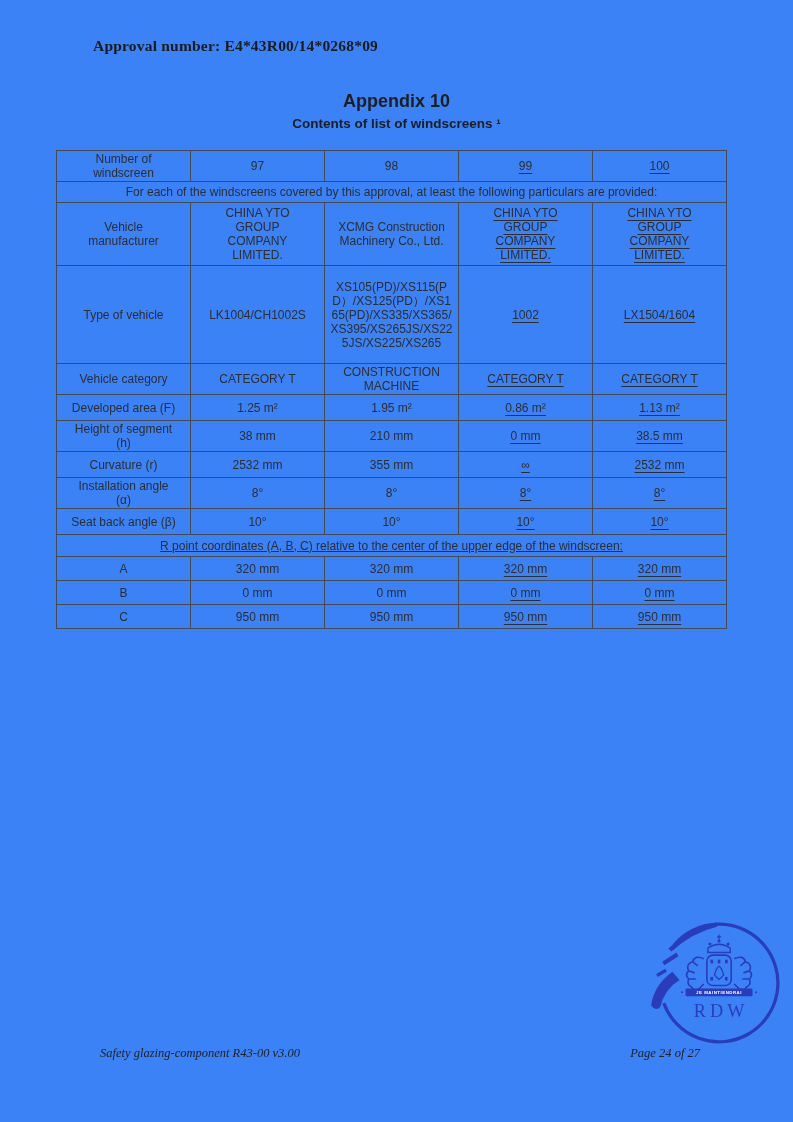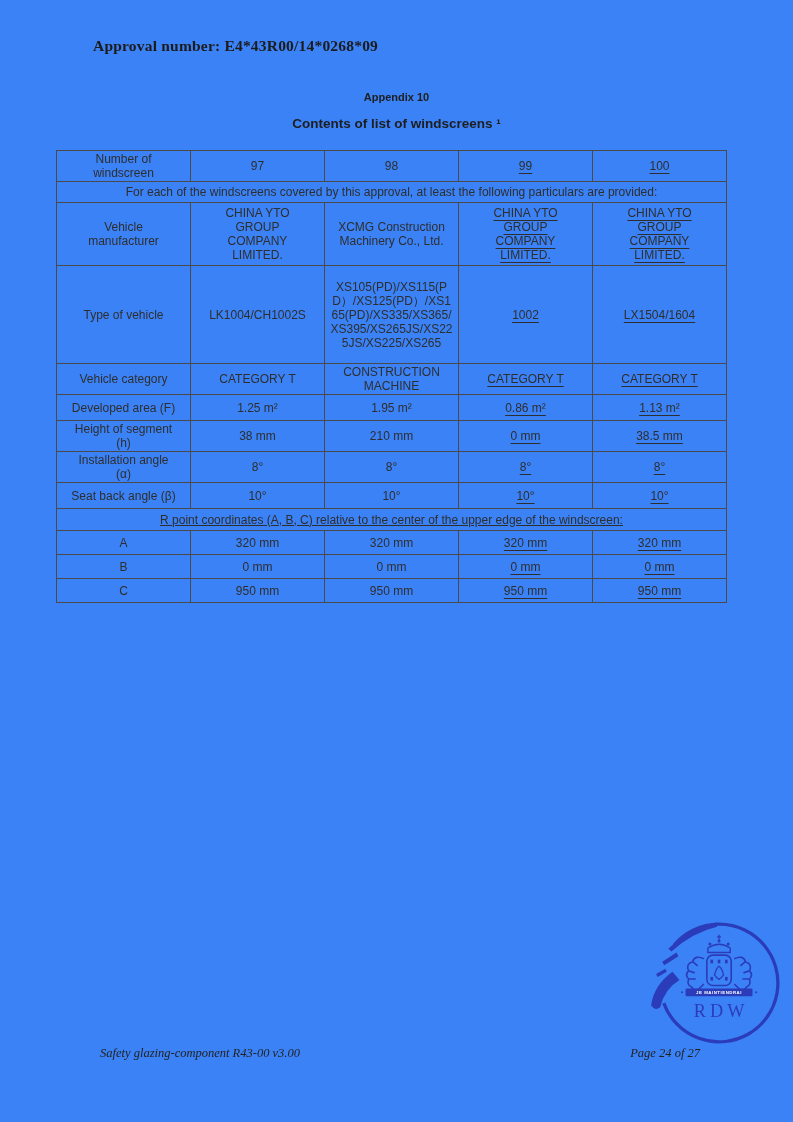--- a/index.html
+++ b/index.html
@@ -7,21 +7,21 @@
     position:relative; width:793px; height:1122px; background:#3b82f6;
     margin:0 auto; overflow:hidden; color:#2e2e2e;
     font-family:"Liberation Sans", sans-serif;
   }
   .approval {
     position:absolute; left:93px; top:37px;
     font-family:"Liberation Serif", serif; font-weight:bold;
     font-size:15.5px; color:#1c1c1c; letter-spacing:0.2px;
   }
   .title-block { position:absolute; left:0; width:793px; text-align:center; }
-  .appendix   { top:91px;  font-weight:bold; font-size:11px; color:#1e1e1e; }
+  .appendix   { top:91px;  font-weight:bold; font-size:18px; color:#1e1e1e; }
   .subtitle   { top:116px; font-weight:bold; font-size:13.5px; color:#1e1e1e; }
 
   table.ws {
     position:absolute; left:56px; top:150px;
     border-collapse:collapse; table-layout:fixed; width:670px;
     font-size:12px; line-height:14px; color:#2e2e2e;
   }
   table.ws td {
     border:1px solid #4a4a4a; text-align:center; vertical-align:middle;
     padding:1px 4px; overflow:hidden;
@@ -117,20 +117,27 @@
       </tr>
 
       <tr style="height:28px">
         <td><span class="mw100">Height of segment (h)</span></td>
         <td>38 mm</td>
         <td>210 mm</td>
         <td><span class="u">0 mm</span></td>
         <td><span class="u">38.5 mm</span></td>
       </tr>
 
+      <tr style="height:26px">
+        <td>Curvature (r)</td>
+        <td>2532 mm</td>
+        <td>355 mm</td>
+        <td><span class="u">∞</span></td>
+        <td><span class="u">2532 mm</span></td>
+      </tr>
 
       <tr style="height:28px">
         <td><span class="mw100">Installation angle (α)</span></td>
         <td>8°</td>
         <td>8°</td>
         <td><span class="u">8°</span></td>
         <td><span class="u">8°</span></td>
       </tr>
 
       <tr style="height:26px">

